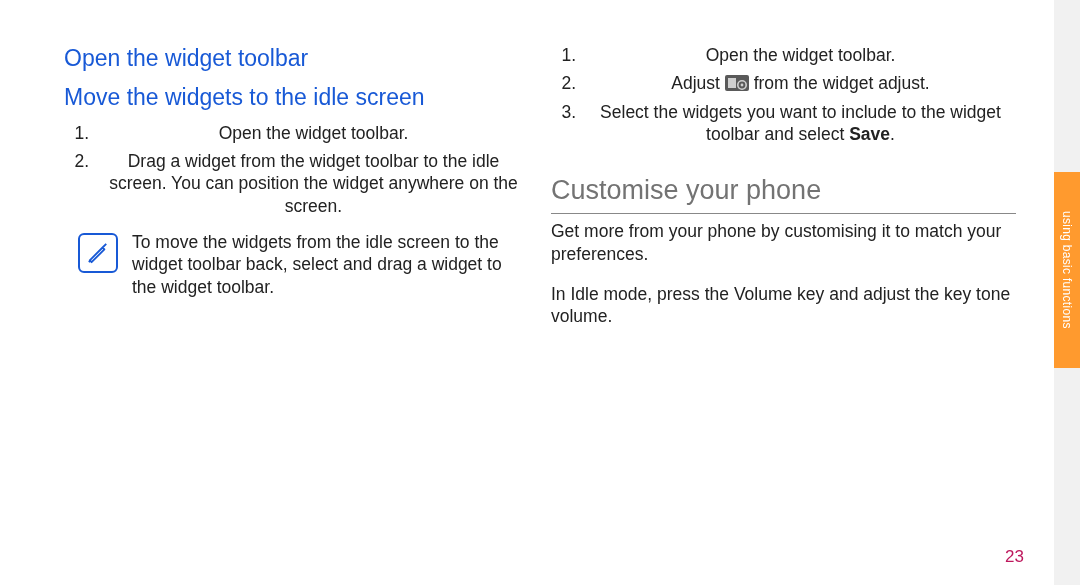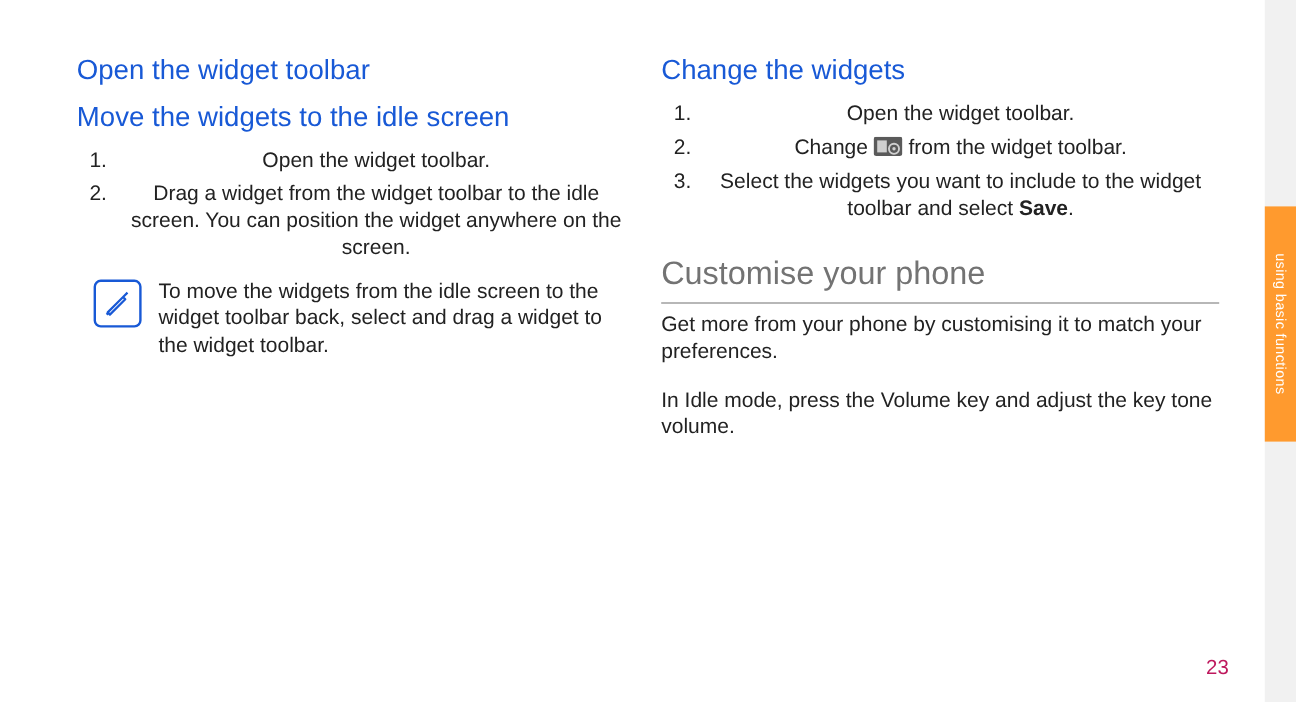--- a/index.html
+++ b/index.html
@@ -140,30 +140,29 @@
           <path d="M4 20 L2 22" stroke="#1859d6" stroke-width="2"></path>
         </svg>
       </div>
       <div>To move the widgets from the idle screen to the widget toolbar back, select and drag a widget to the widget toolbar.</div>
     </div>
 
   </div>
 
   <div class="col">
 
-    <h2 class="blue">Change the widgets</h2>
     <ol>
       <li>Open the widget toolbar.</li>
       <li>
-        <span>Change </span><span class="inline-icon"><svg width="24" height="16" viewBox="0 0 24 16">
+        <span>Adjust </span><span class="inline-icon"><svg width="24" height="16" viewBox="0 0 24 16">
               <rect x="0" y="0" width="24" height="16" rx="2" fill="#5a5a5a"></rect>
               <rect x="3" y="3" width="8" height="10" fill="#d0d0d0"></rect>
               <circle cx="17" cy="10" r="4.2" fill="none" stroke="#d0d0d0" stroke-width="1.6"></circle>
               <circle cx="17" cy="10" r="1.4" fill="#d0d0d0"></circle>
-            </svg></span><span> from the widget toolbar.</span>
+            </svg></span><span> from the widget adjust.</span>
       </li>
       <li>
         <span>Select the widgets you want to include to the widget toolbar and select </span><span class="bold">Save</span><span>.</span>
       </li>
     </ol>
 
     <h1 class="section">Customise your phone</h1>
     <p class="body">Get more from your phone by customising it to match your preferences.</p>
 
     <p class="body">In Idle mode, press the Volume key and adjust the key tone volume.</p>

